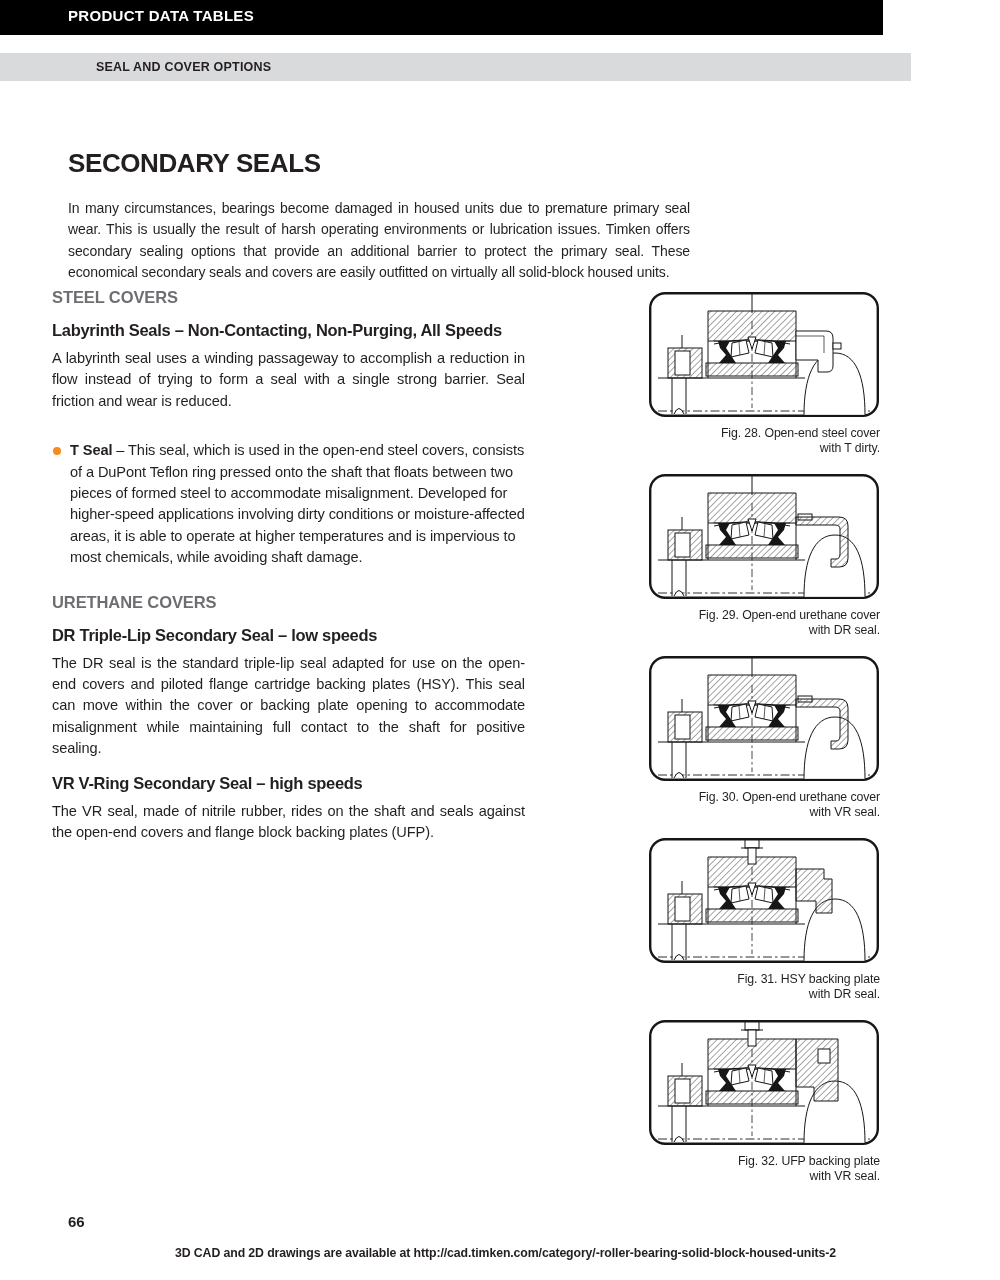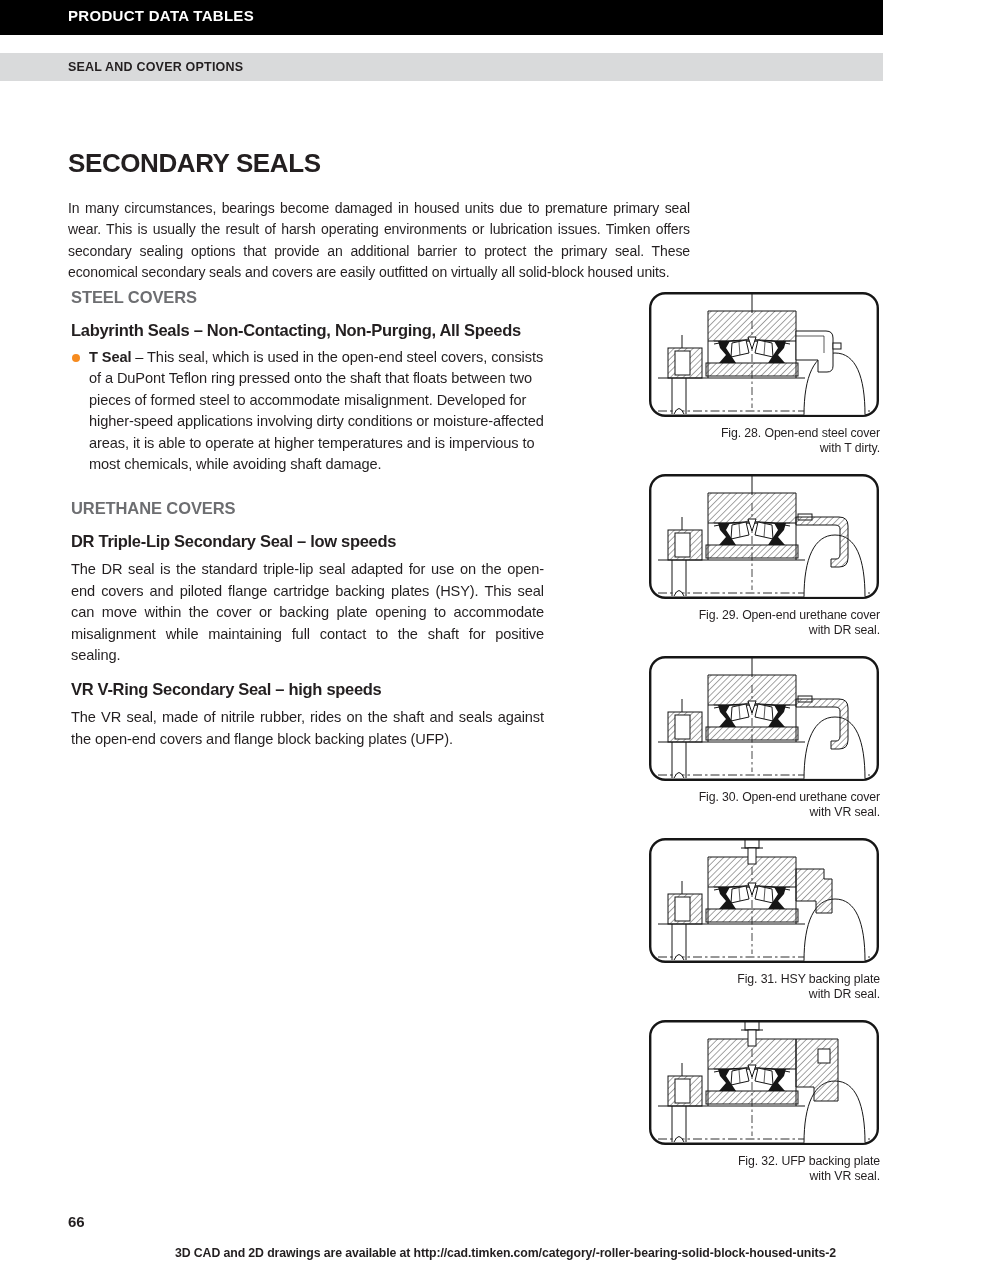--- a/index.html
+++ b/index.html
@@ -11,49 +11,49 @@
   .bar-black{
     position:absolute;left:0;top:0;width:883px;height:35px;background:#000;
     display:flex;align-items:flex-end;
   }
   .bar-black span{
     color:#fff;font-weight:bold;font-size:15px;letter-spacing:.3px;
     margin-left:68px;margin-bottom:11px;
   }
   .bar-gray{
     position:absolute;left:0;top:53px;width:883px;height:28px;background:#d9dadb;
-    display:flex;align-items:center;
+    display:flex;align-items:center;padding-left:28px;
   }
   .bar-gray span{
     color:#231f20;font-weight:bold;font-size:12.5px;letter-spacing:.2px;margin-left:68px;
   }
   
   .page-title{
     position:absolute;left:68px;top:148px;font-size:26px;font-weight:bold;
     letter-spacing:-.4px;
   }
   .intro{
     position:absolute;left:68px;top:198px;width:622px;
     font-size:14px;line-height:21.4px;text-align:justify;letter-spacing:-.1px;
   }
   
-  .left-col{position:absolute;left:71px;top:288px;width:473px;}
+  .left-col{position:absolute;left:52px;top:288px;width:473px;}
   h2.section{
     font-size:16.5px;font-weight:bold;color:#6d6e71;margin:0;letter-spacing:-.1px;
   }
   h2.section.second{margin-top:24px;}
   h3.sub{
     font-size:16.5px;font-weight:bold;color:#231f20;margin:14px 0 0 0;
     letter-spacing:-.3px;white-space:nowrap;
   }
   p.body{
     font-size:14.6px;line-height:21.4px;text-align:justify;margin:8px 0 0 0;
     letter-spacing:-.1px;
   }
-  .bullet{display:flex;margin-top:7px;}
+  .bullet{display:flex;margin-top:28px;}
   .bullet .dot{
     flex:none;width:8px;height:8px;border-radius:50%;background:#f68b1f;
     margin:7px 9px 0 1px;
   }
   .bullet .text{
     flex:1;font-size:14.6px;line-height:21.4px;letter-spacing:-.1px;text-align:left;
   }
   .bullet .lead{font-weight:bold;}
   
   .figure{position:absolute;left:648px;width:232px;}
@@ -147,20 +147,21 @@
 <div class="bar-gray">
   <span>SEAL AND COVER OPTIONS</span>
 </div>
 
 <div class="page-title">SECONDARY SEALS</div>
 <div class="intro">In many circumstances, bearings become damaged in housed units due to premature primary seal wear. This is usually the result of harsh operating environments or lubrication issues. Timken offers secondary sealing options that provide an additional barrier to protect the primary seal. These economical secondary seals and covers are easily outfitted on virtually all solid-block housed units.</div>
 
 <div class="left-col">
   <h2 class="section">STEEL COVERS</h2>
   <h3 class="sub">Labyrinth Seals – Non-Contacting, Non-Purging, All Speeds</h3>
+  <p class="body">A labyrinth seal uses a winding passageway to accomplish a reduction in flow instead of trying to form a seal with a single strong barrier. Seal friction and wear is reduced.</p>
 
   <div class="bullet">
     <span class="dot"></span>
     <span class="text"><span class="lead">T Seal</span><span> – This seal, which is used in the open-end steel covers, consists of a DuPont Teflon ring pressed onto the shaft that floats between two pieces of formed steel to accommodate misalignment. Developed for higher-speed applications involving dirty conditions or moisture-affected areas, it is able to operate at higher temperatures and is impervious to most chemicals, while avoiding shaft damage.</span></span>
   </div>
 
   <h2 class="section second">URETHANE COVERS</h2>
   <h3 class="sub">DR Triple-Lip Secondary Seal – low speeds</h3>
   <p class="body">The DR seal is the standard triple-lip seal adapted for use on the open-end covers and piloted flange cartridge backing plates (HSY). This seal can move within the cover or backing plate opening to accommodate misalignment while maintaining full contact to the shaft for positive sealing.</p>
 

